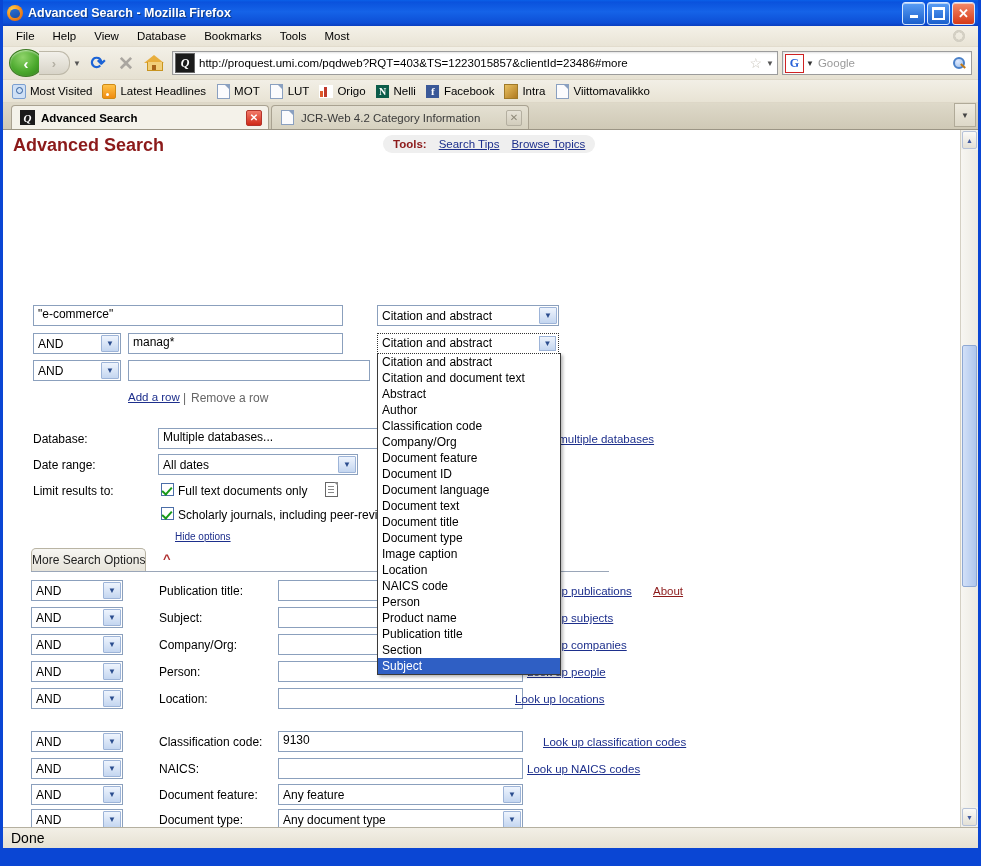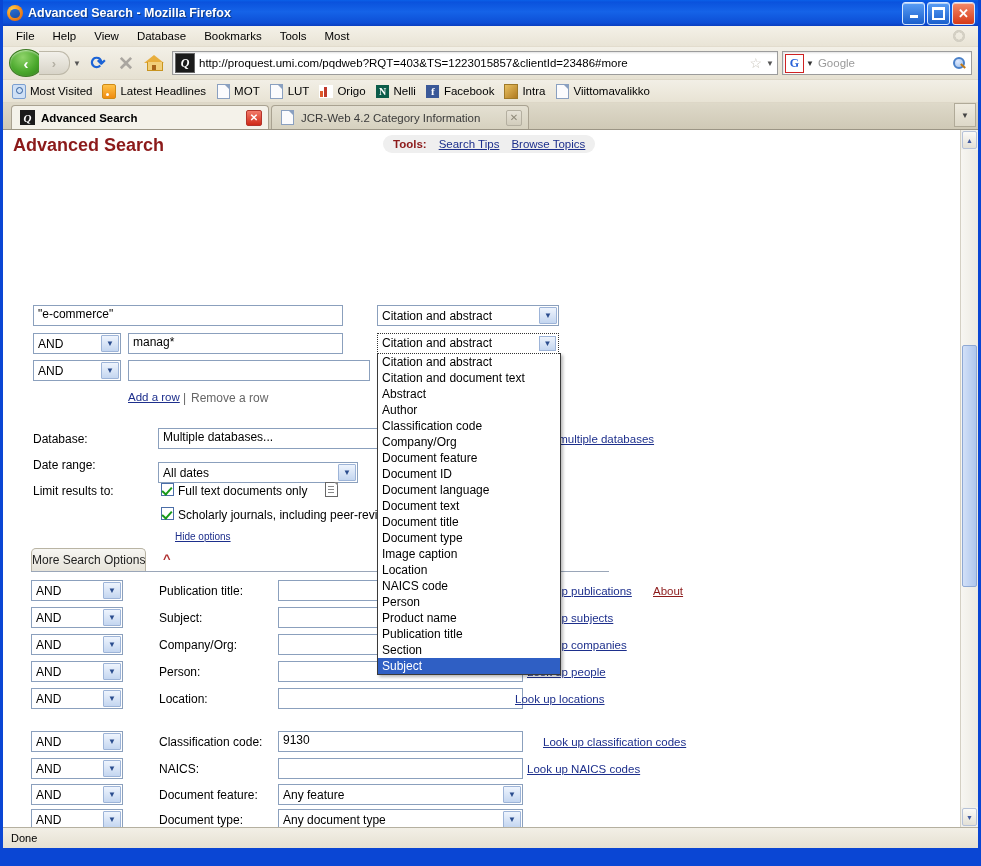--- a/index.html
+++ b/index.html
@@ -331,21 +331,21 @@
     position:absolute;right:2px;top:2px;bottom:2px;width:15px;
     background:linear-gradient(180deg,#eef4fd,#c4d6f0);
     border:1px solid #9db4d8;
     display:flex;align-items:center;justify-content:center;font-size:8px;color:#2b4d8e;
   }
 
   
   .statusbar{
     height:20px;background:linear-gradient(180deg,#f2efe6,#e6e1d2);
     border-top:1px solid #b5b0a0;
-    display:flex;align-items:center;padding-left:8px;font-size:11px;color:#000;
+    display:flex;align-items:center;padding-left:8px;font-size:14px;color:#000;
   }
 </style>
 </head>
 <body>
 
 <div class="window">
 
   <div class="titlebar">
     <div class="title-ico"></div>
     <div class="title-text">Advanced Search - Mozilla Firefox</div>
@@ -511,21 +511,21 @@
 
       <a class="lnk" href="#" style="left:125px;top:261px;">Add a row</a>
       <span class="lbl" style="left:180px;top:261px;color:#666;">|</span>
       <span class="lbl" style="left:188px;top:261px;color:#666;">Remove a row</span>
 
       <span class="lbl" style="left:30px;top:302px;">Database:</span>
       <div class="fld" style="left:155px;top:298px;width:230px;height:21px;">Multiple databases...</div>
       <a class="lnk" href="#" style="left:520px;top:303px;">Select multiple databases</a>
 
       <span class="lbl" style="left:30px;top:328px;">Date range:</span>
-      <div class="sel" style="left:155px;top:324px;width:200px;height:21px;margin-top:8px;">
+      <div class="sel" style="left:155px;top:324px;width:200px;height:21px;">
         <span class="txt">All dates</span>
         <span class="arrow">▼</span>
       </div>
 
       <span class="lbl" style="left:30px;top:354px;">Limit results to:</span>
       <div class="cbx on" style="left:158px;top:353px;"></div>
       <span class="lbl" style="left:175px;top:354px;">Full text documents only</span>
       <div class="docico" style="left:322px;top:352px;"></div>
 
       <div class="cbx on" style="left:158px;top:377px;"></div>

